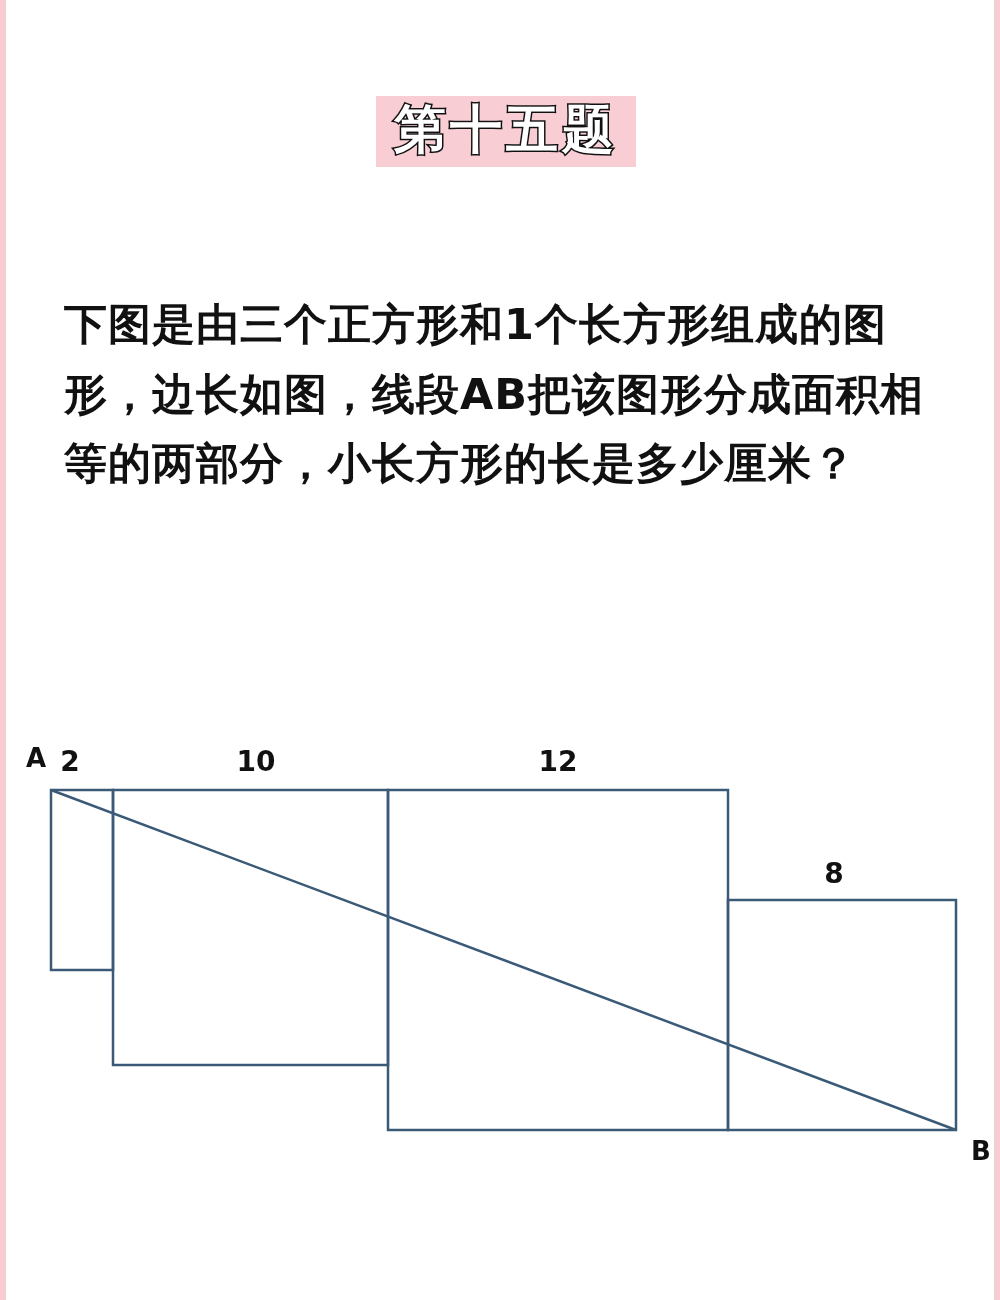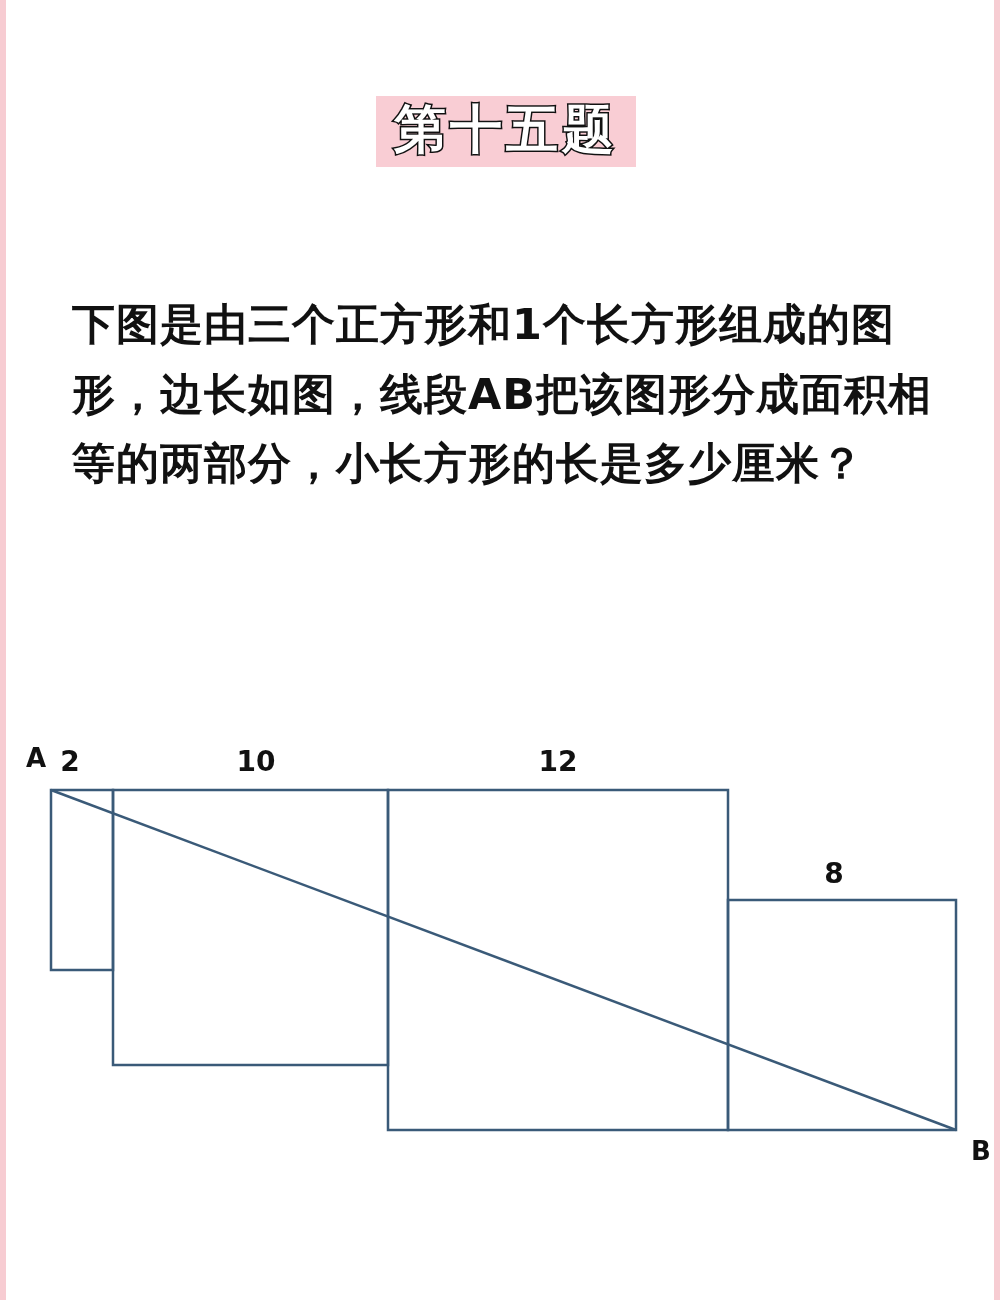--- a/index.html
+++ b/index.html
@@ -38,21 +38,21 @@
     letter-spacing: 4px;
     color: #ffffff;
     line-height: 1.05;
     -webkit-text-stroke: 3px #111111;
     paint-order: stroke fill;
     font-family: "DejaVu Sans", "Liberation Sans", sans-serif;
   }
   .question {
     position: absolute;
     top: 290px;
-    left: 66px;
+    left: 58px;
     width: 900px;
     font-size: 43px;
     line-height: 1.62;
     color: #111111;
     font-weight: bold;
     letter-spacing: 1px;
     font-family: "DejaVu Sans", "Liberation Sans", sans-serif;
   }
   .figure {
     position: absolute;

